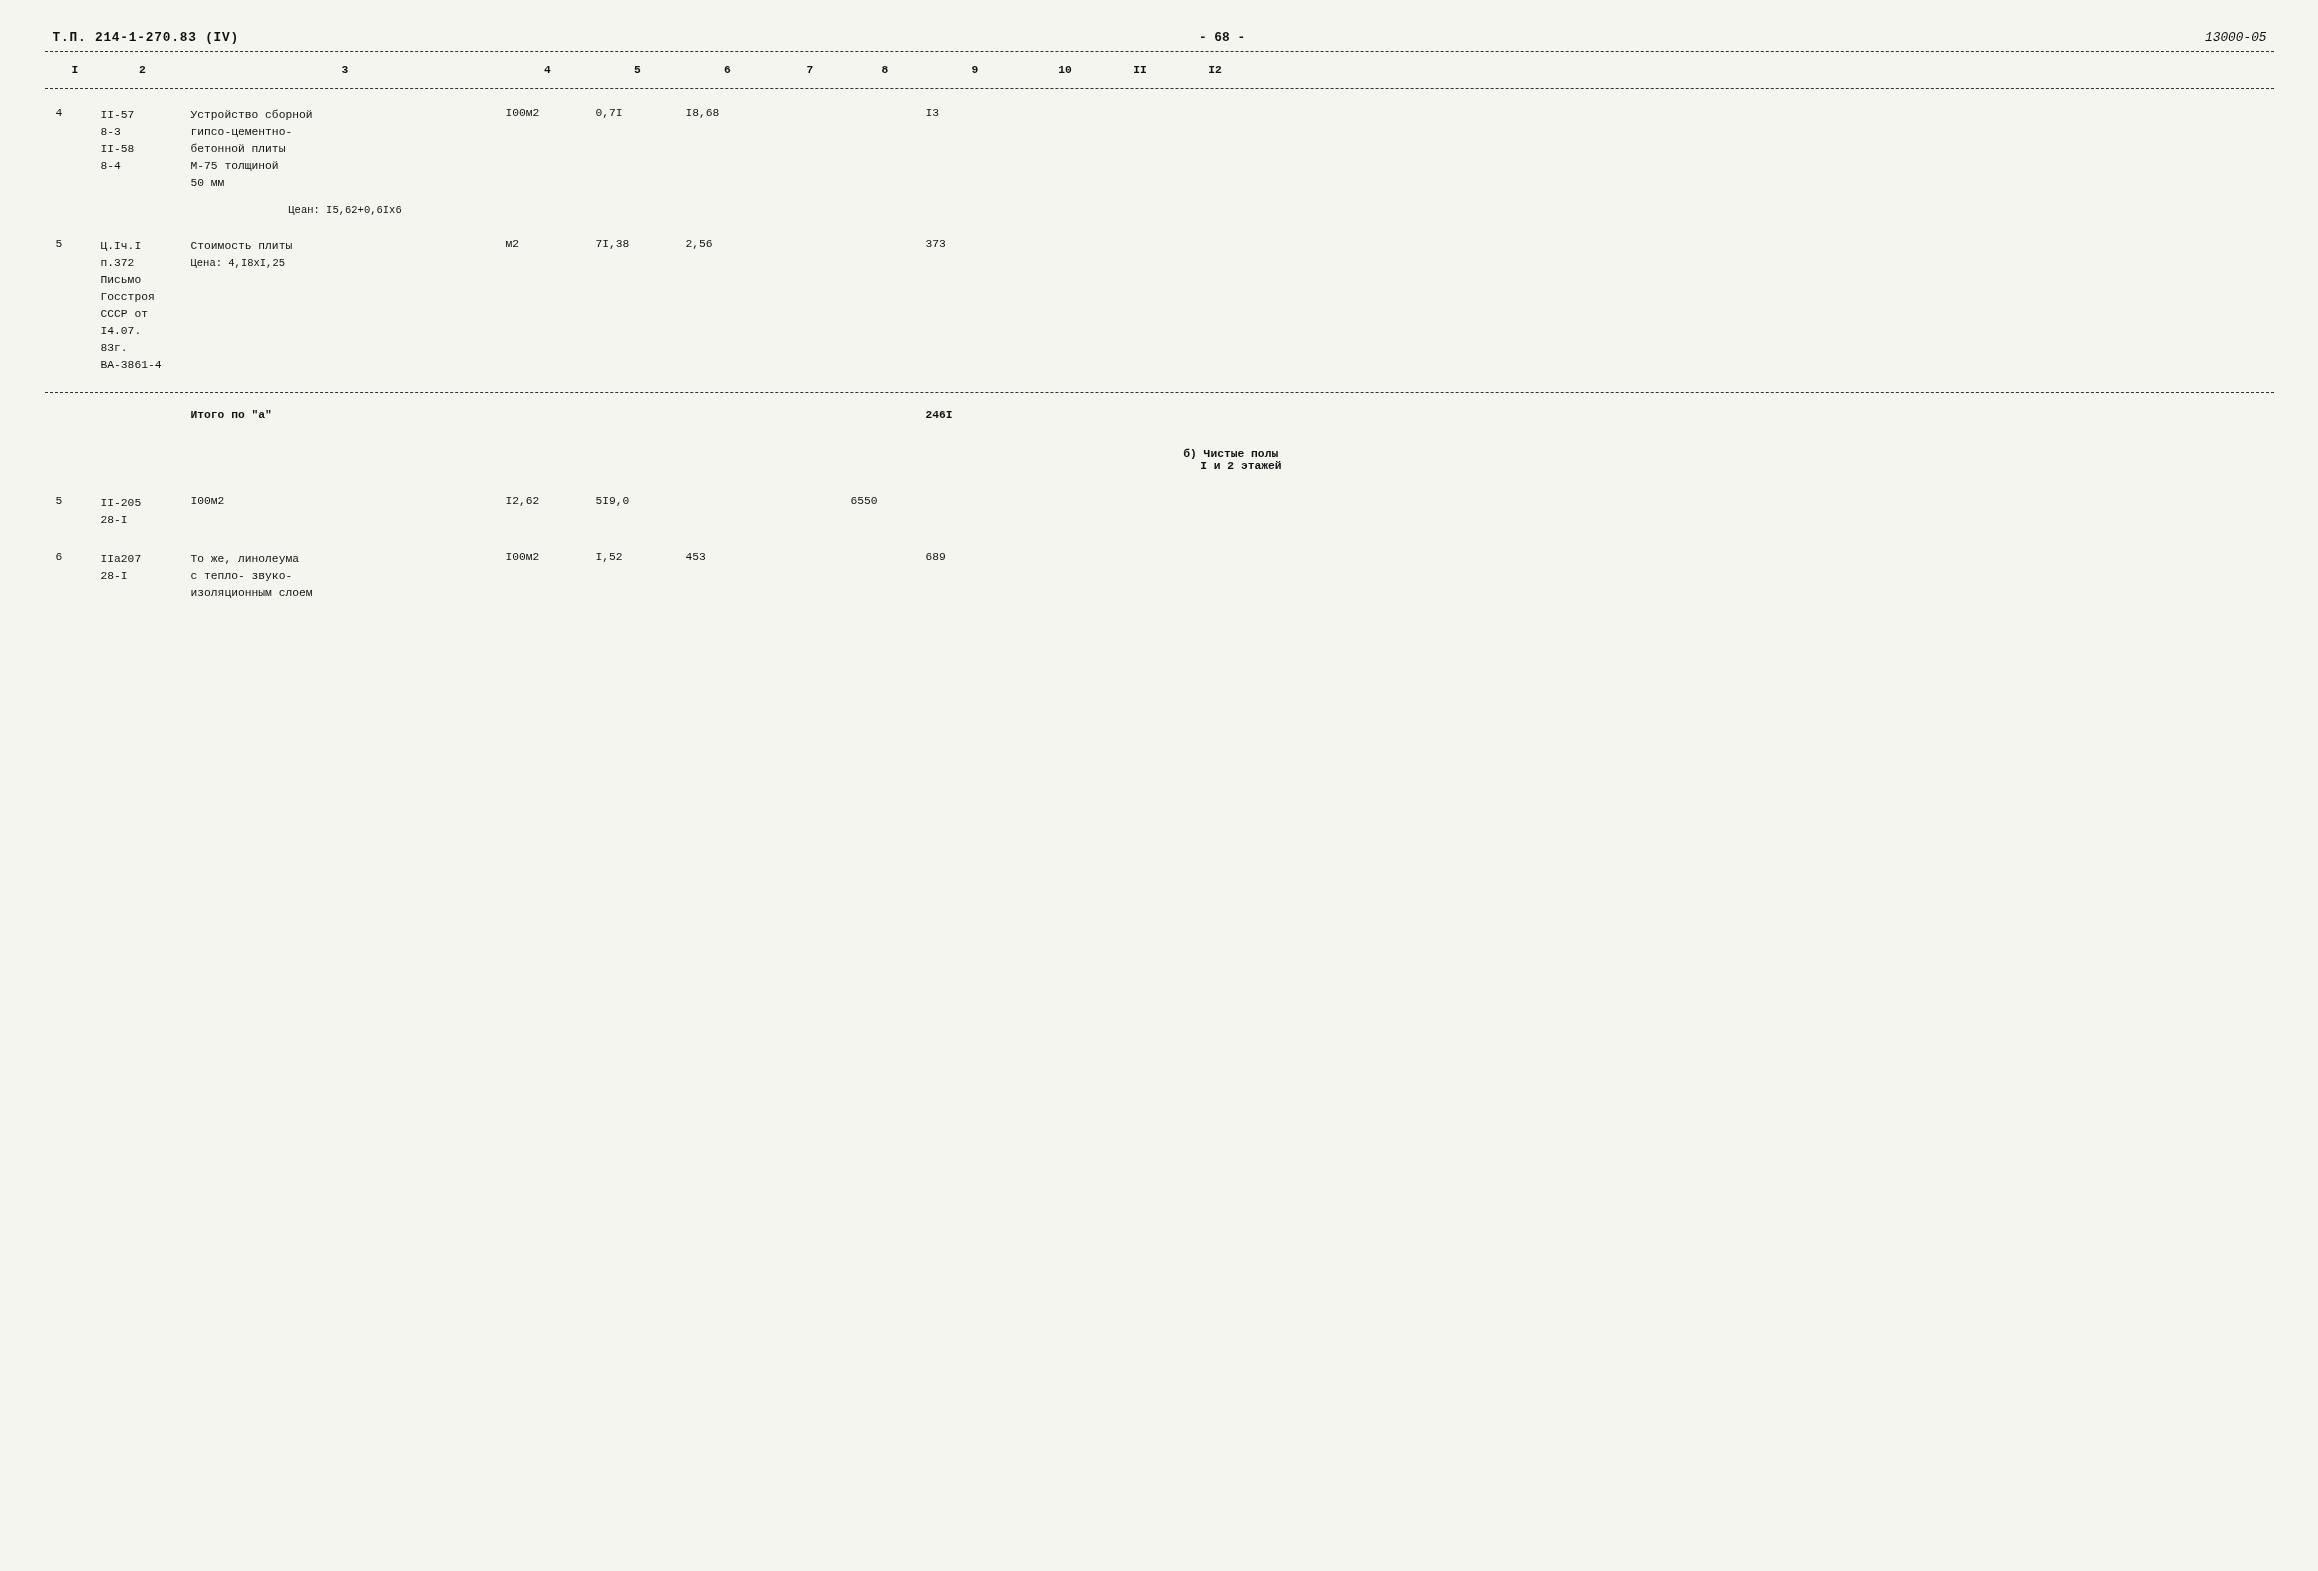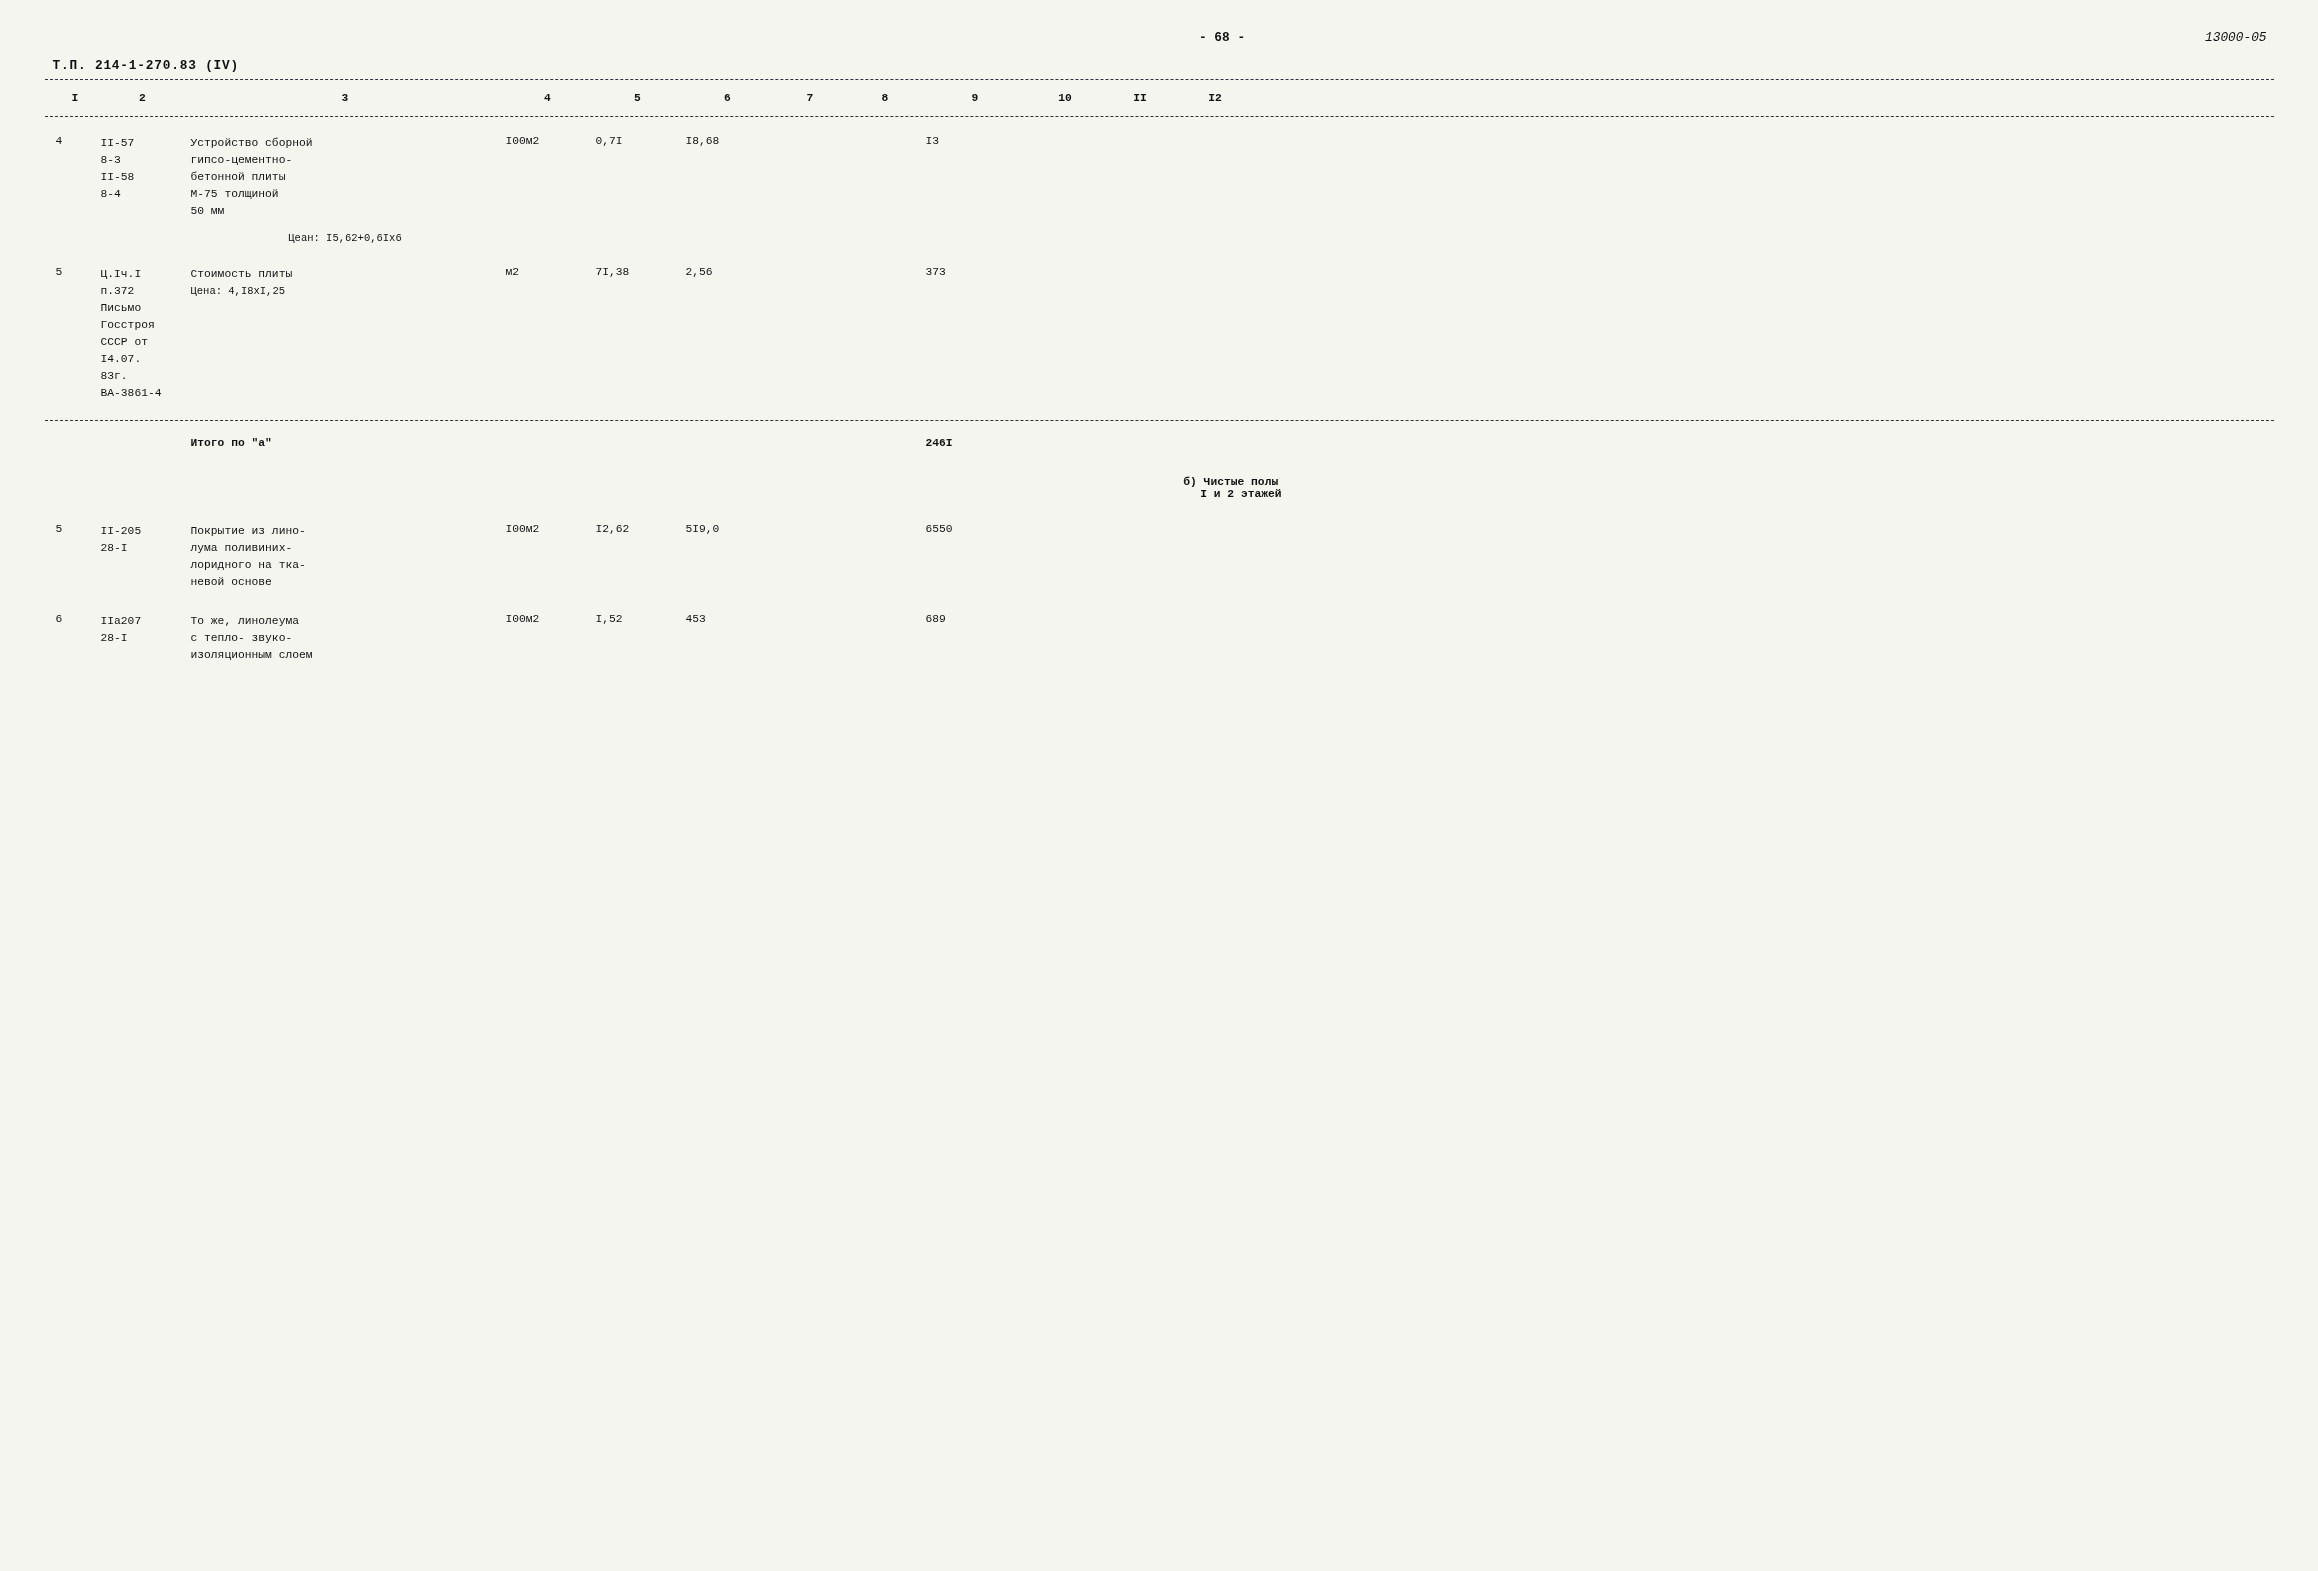--- a/index.html
+++ b/index.html
@@ -23,21 +23,20 @@
       justify-content: space-between;
       align-items: flex-start;
       margin-bottom: 6px;
       padding: 0 7.5px;
     }
 
     .header-left {
       font-size: 12.8px;
       font-weight: bold;
       letter-spacing: 0.8px;
-      margin-top: 28px;
     }
 
     .header-center {
       font-size: 12.8px;
       font-weight: bold;
       text-align: center;
     }
 
     .header-right {
       font-size: 12.8px;
@@ -217,26 +216,20 @@
 
 <div class="b-section-header">
   б) Чистые полы<br>
   &nbsp;&nbsp;&nbsp;I и 2 этажей
 </div>
 
 <div class="row-block">
   <div class="data-row">
     <span class="cell">5</span>
     <span class="cell multi-line">II-205<br>28-I</span>
-    <span class="cell multi-line">
-      Покрытие из лино-<br>
-      лума поливиних-<br>
-      лоридного на тка-<br>
-      невой основе
-    </span>
     <span class="cell cell-center">I00м2</span>
     <span class="cell cell-center">I2,62</span>
     <span class="cell cell-center">5I9,0</span>
     <span class="cell"></span>
     <span class="cell"></span>
     <span class="cell cell-center">6550</span>
     <span class="cell"></span>
     <span class="cell"></span>
     <span class="cell"></span>
   </div>

